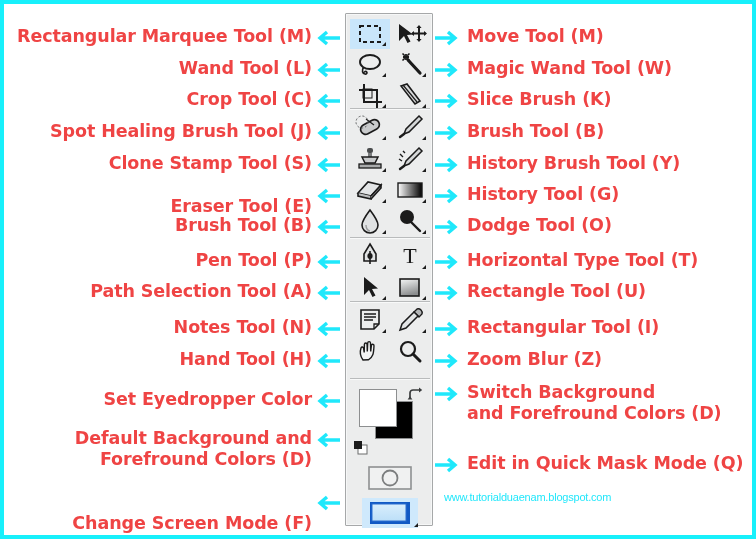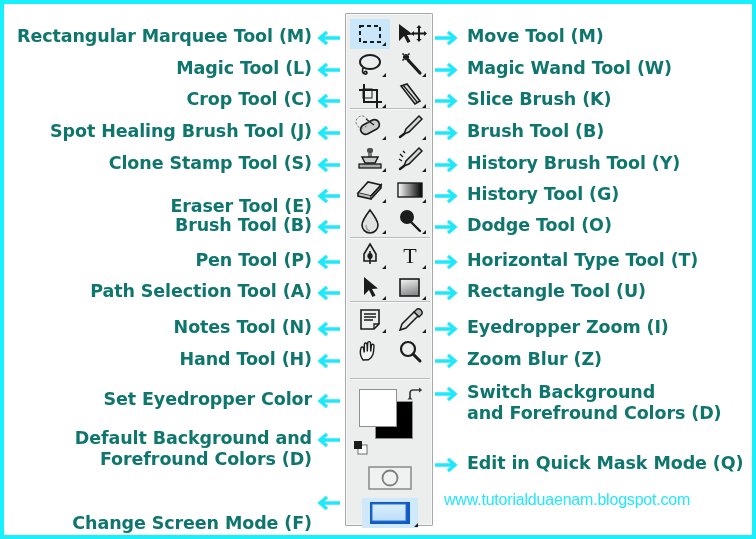--- a/index.html
+++ b/index.html
@@ -16,21 +16,21 @@
     border: 4px solid #18f0fb;
     overflow: hidden;
   }
 
   
   .label {
     position: absolute;
     font-family: "DejaVu Sans", sans-serif;
     font-size: 17.5px;
     font-weight: 600;
-    color: #0f766e;
+    color: #ef4444;
     letter-spacing: -0.1px;
     white-space: pre;
     line-height: 21px;
   }
 
   .lcol { position: absolute; left: 0; width: 310px; }
   .rcol { position: absolute; left: 447px; width: 305px; }
 
   .lrow, .rrow { position: absolute; width: 100%; }
   .lrow .txt { display: block; text-align: right; padding-right: 2px; }
@@ -80,38 +80,38 @@
   #sw-def   { position: absolute; left: 0px;  bottom: -2px; width: 16px; height: 16px; }
 
   #qmask { position: absolute; left: 22px; top: 452px; width: 44px; height: 24px; }
   #screenmode { position: absolute; left: 16px; top: 484px; width: 56px; height: 30px; background:#cfe9fc; }
 
   
   #site-url {
     position: absolute;
     left: 440px; top: 487px;
     font-family: "Liberation Sans", sans-serif;
-    font-size: 16px;
+    font-size: 11px;
     color: #22e7fb;
     white-space: pre;
     letter-spacing: -0.2px;
   }
 </style>
 </head>
 <body>
 
 <div id="frame">
 
   <div class="lcol">
 
     <div class="lrow" style="top:22px">
       <span class="txt label" style="position:relative">Rectangular Marquee Tool (M)</span>
     </div>
     <div class="lrow" style="top:54px">
-      <span class="txt label" style="position:relative">Magic Tool (L)</span>
+      <span class="txt label" style="position:relative">Wand Tool (L)</span>
     </div>
     <div class="lrow" style="top:85px">
       <span class="txt label" style="position:relative">Crop Tool (C)</span>
     </div>
     <div class="lrow" style="top:117px">
       <span class="txt label" style="position:relative">Spot Healing Brush Tool (J)</span>
     </div>
     <div class="lrow" style="top:149px">
       <span class="txt label" style="position:relative">Clone Stamp Tool (S)</span>
     </div>
@@ -533,21 +533,21 @@
     <div class="rrow" style="top:211px">
       <span class="txt label" style="position:relative">Dodge Tool (O)</span>
     </div>
     <div class="rrow" style="top:246px">
       <span class="txt label" style="position:relative">Horizontal Type Tool (T)</span>
     </div>
     <div class="rrow" style="top:277px">
       <span class="txt label" style="position:relative">Rectangle Tool (U)</span>
     </div>
     <div class="rrow" style="top:313px">
-      <span class="txt label" style="position:relative">Eyedropper Zoom (I)</span>
+      <span class="txt label" style="position:relative">Rectangular Tool (I)</span>
     </div>
     <div class="rrow" style="top:345px">
       <span class="txt label" style="position:relative">Zoom Blur (Z)</span>
     </div>
     <div class="rrow" style="top:378px">
       <span class="txt label" style="position:relative">Switch Background
 and Forefround Colors (D)</span>
     </div>
     <div class="rrow" style="top:449px">
       <span class="txt label" style="position:relative">Edit in Quick Mask Mode (Q)</span>

